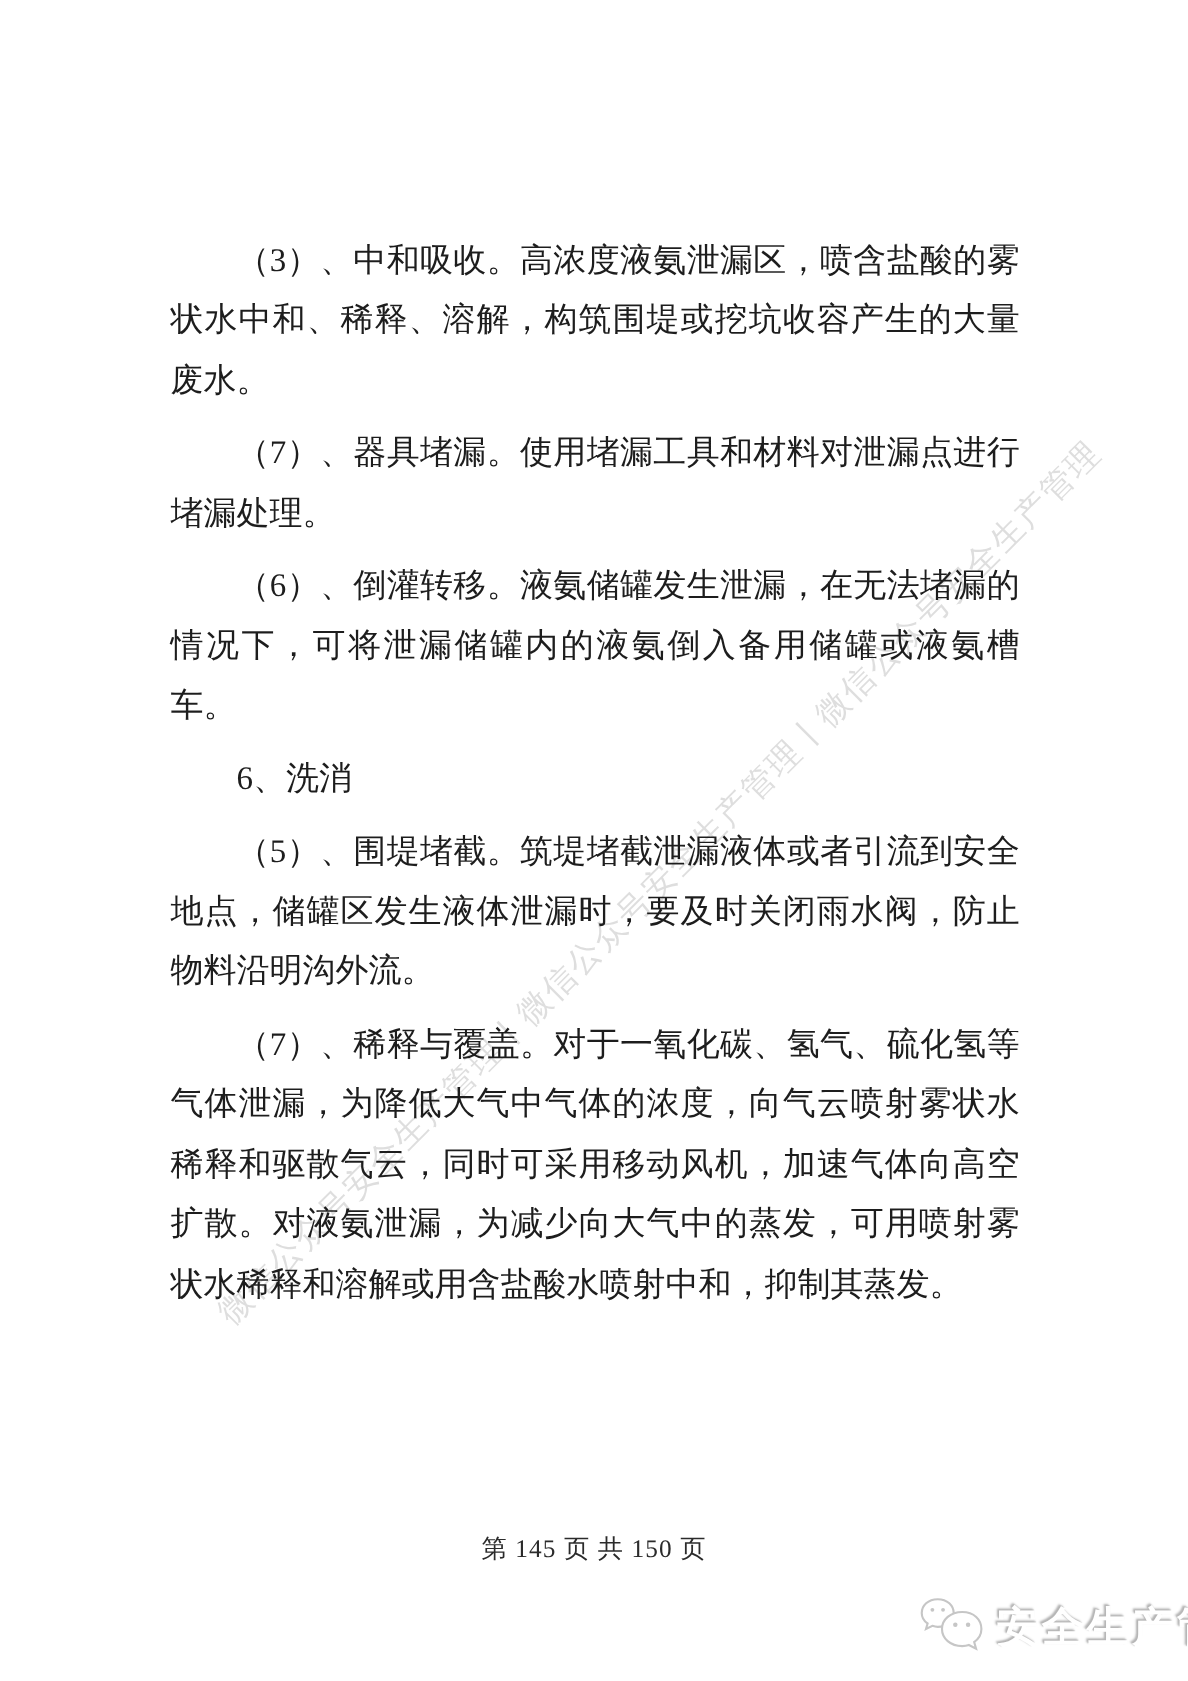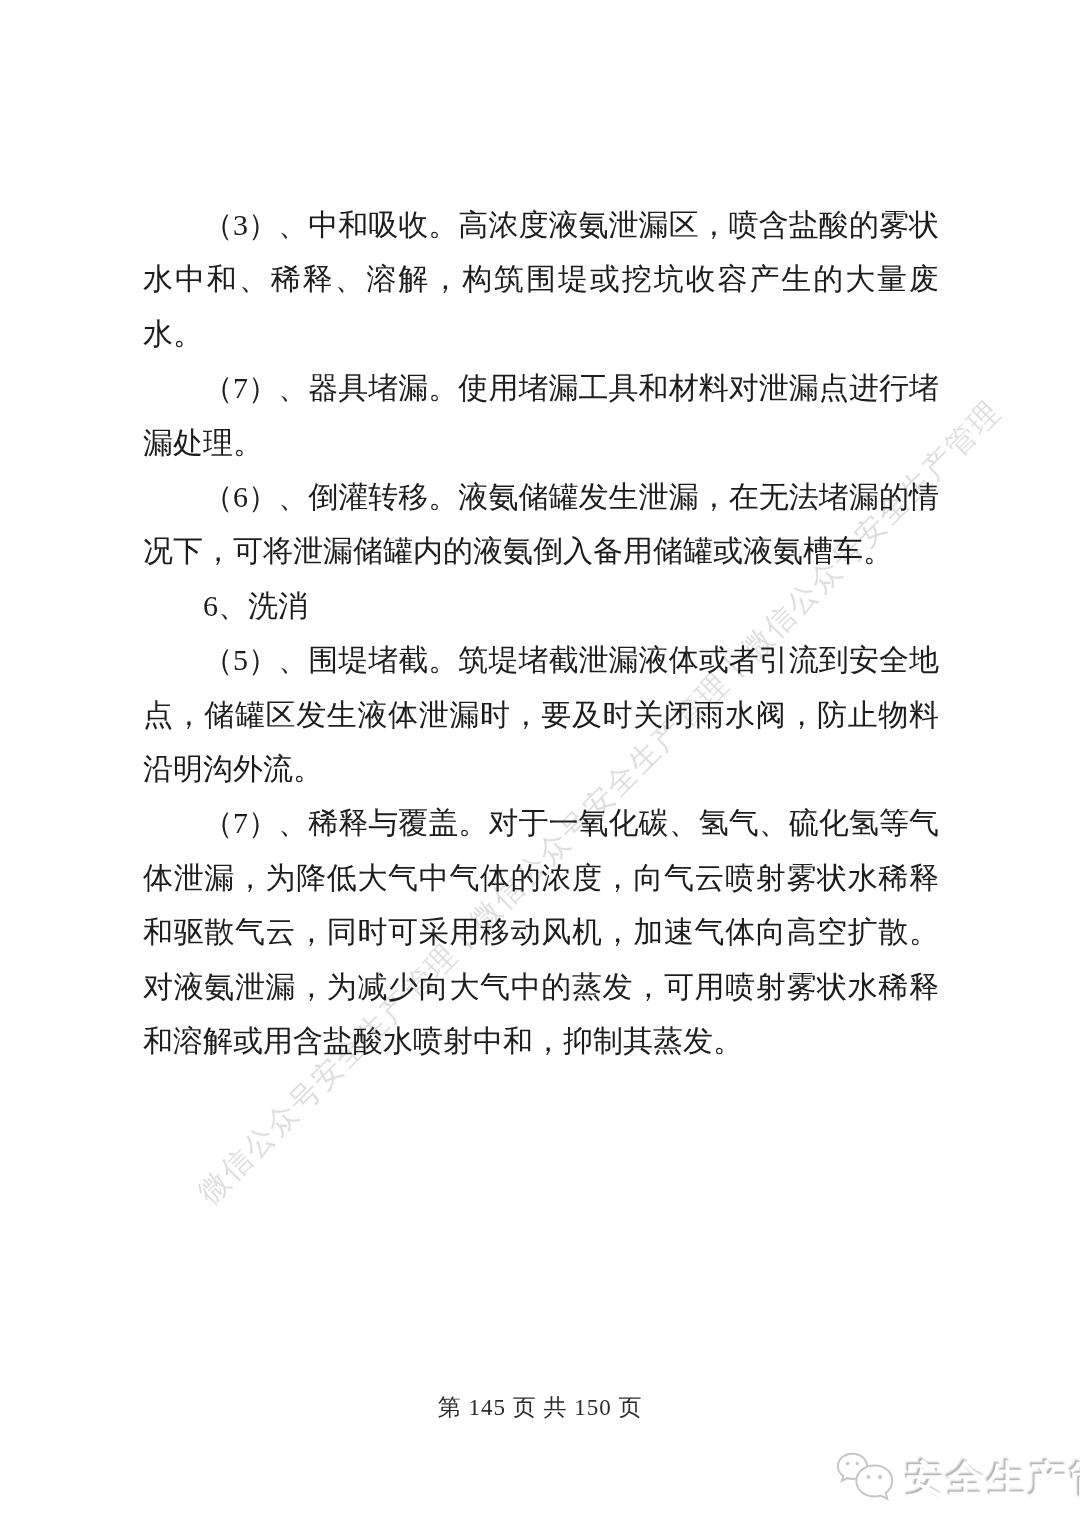--- a/index.html
+++ b/index.html
@@ -40,21 +40,21 @@
     left: 143px;
     top: 198px;
     width: 796px;
     color: #1d1d1d;
     font-size: 30px;
     line-height: 54.4px;
     text-align: justify;
     text-justify: inter-ideograph;
   }
   .doc-body p {
-    margin: 0;
+    margin: 12px;
     padding: 0;
     text-indent: 2em;
   }
 
   
   .page-footer {
     position: absolute;
     left: 0;
     top: 1392px;
     width: 1080px;

